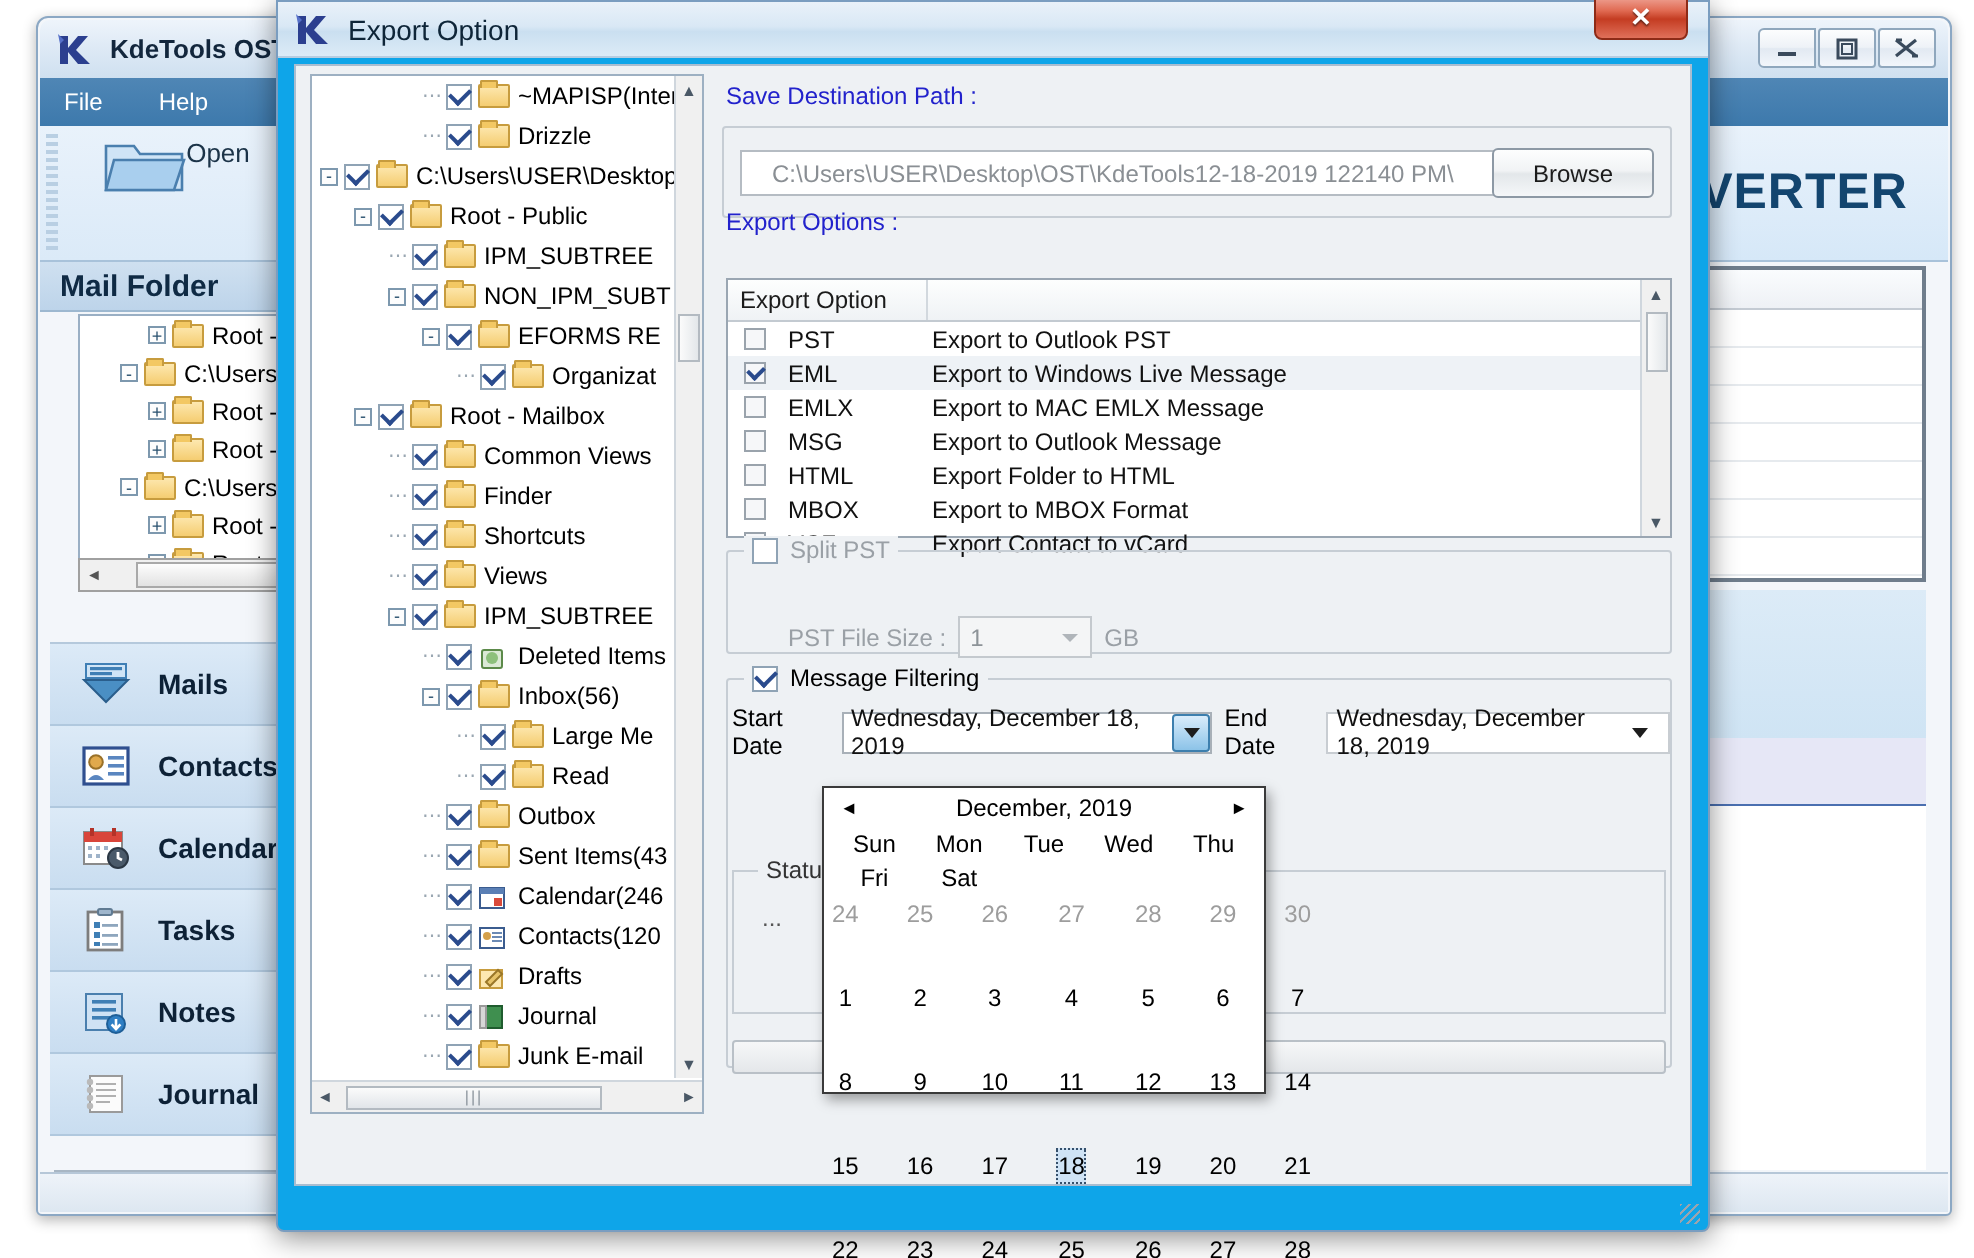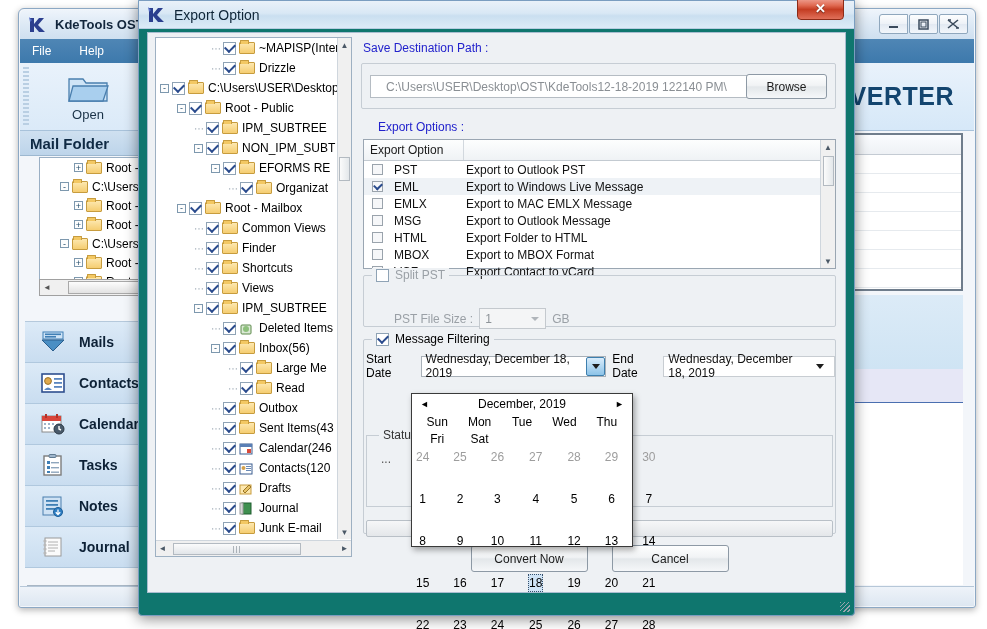--- a/index.html
+++ b/index.html
@@ -54,21 +54,21 @@
     position:absolute; left:1px; top:54px; width:414px; height:68px;
     background: linear-gradient(180deg,#e9f2fb 0%, #dbeaf8 100%);
     border-bottom:1px solid #a8c2da;
   }
   .grip {
     position:absolute; left:3px; top:4px; width:6px; height:60px;
     background-image: repeating-linear-gradient(180deg,#b9cfe3 0 2px, transparent 2px 4px);
   }
   .tool-open {
     position:absolute; left:20px; top:4px; width:96px; height:60px;
-    display:flex; flex-direction:column; align-items:center; justify-content:center;
+    display:flex; flex-direction:row; align-items:flex-start; justify-content:center;
   }
   .tool-open .lbl { font-size:13px; color:#1b3348; margin-top:2px; }
   .tool-sep { position:absolute; left:124px; top:8px; width:1px; height:48px; background:#b6cde0; }
 
   .mailfolder-hdr {
     position:absolute; left:1px; top:122px; width:414px; height:25px;
     background: linear-gradient(180deg,#cfe0f0 0%, #bdd4ea 100%);
     border-bottom:1px solid #9db8d0;
     display:flex; align-items:center; padding-left:10px;
     font-size:15px; font-weight:bold; color:#0f2a44;
@@ -129,21 +129,21 @@
     background:linear-gradient(180deg,#dcebf7 0%, #cfe4f4 100%); }
   .bg-lower-b { position:absolute; left:416px; top:360px; right:12px; height:34px;
     background:#e6e7f6; border-bottom:1px solid #4a6fb0; }
   .bg-lower-c { position:absolute; left:416px; top:394px; right:12px; bottom:22px; background:#ffffff; }
   .bg-statusbar { position:absolute; left:1px; right:1px; bottom:1px; height:20px;
     background: linear-gradient(180deg,#eef3f9,#dde7f1); border-top:1px solid #b6c7d8; }
 
   
   .dlg {
     position:absolute; left:138px; top:0px; width:717px; height:616px;
-    background:#0f766e;
+    background:#0ea5e9;
     border:1px solid #7a9dc0;
     border-radius:0 0 4px 4px;
     box-shadow: 0 3px 14px rgba(0,0,0,0.45);
   }
   .dlg-title {
     position:absolute; left:0; top:0; right:0; height:28px;
     background: linear-gradient(180deg,#e9f1f9 0%, #d9e8f5 45%, #cadff0 55%, #dcebf7 100%);
     display:flex; align-items:center; padding-left:8px;
     border-bottom:1px solid #b7cde1;
   }
@@ -228,21 +228,21 @@
     color:#8a8f94; font-size:12px; white-space:nowrap; overflow:hidden;
   }
   .btn {
     background: linear-gradient(180deg,#fdfefe 0%, #f1f3f5 45%, #e3e7ea 52%, #f5f7f9 100%);
     border:1px solid #8d99a5; border-radius:3px;
     display:flex; align-items:center; justify-content:center;
     font-size:12px; color:#1b1b1b;
   }
   .browse-btn { position:absolute; right:8px; top:10px; width:81px; height:25px; }
 
-  .opts-label { position:absolute; left:2px; top:83px;margin-left:15px; }
+  .opts-label { position:absolute; left:2px; top:67px; }
   .opt-list {
     position:absolute; left:2px; top:102px; right:2px; height:130px;
     background:#ffffff; border:1px solid #9aa6b2;
   }
   .opt-head {
     height:21px; display:flex; background:linear-gradient(180deg,#fdfefe,#eff2f5);
     border-bottom:1px solid #c3cad1; font-size:12px; color:#1b1b1b;
   }
   .opt-head div { display:flex; align-items:center; padding-left:6px; }
   .col1 { width:100px; border-right:1px solid #d2d8de; }
@@ -919,24 +919,20 @@
             </div>
 
             <div class="status-group">
               <span class="status-lbl">Status :</span>
               <span class="status-dots">...</span>
             </div>
 
             <div class="progressbar"></div>
           </div>
 
-          <div class="footer-btns">
-            <div class="btn big-btn">Convert Now</div>
-            <div class="btn big-btn">Cancel</div>
-          </div>
 
         </div>
       </div>
       <div class="dlg-resize"></div>
     </div>
   </div>
 
   <div class="calendar">
     <div class="cal-head">
       <span class="cal-nav">◄</span>

